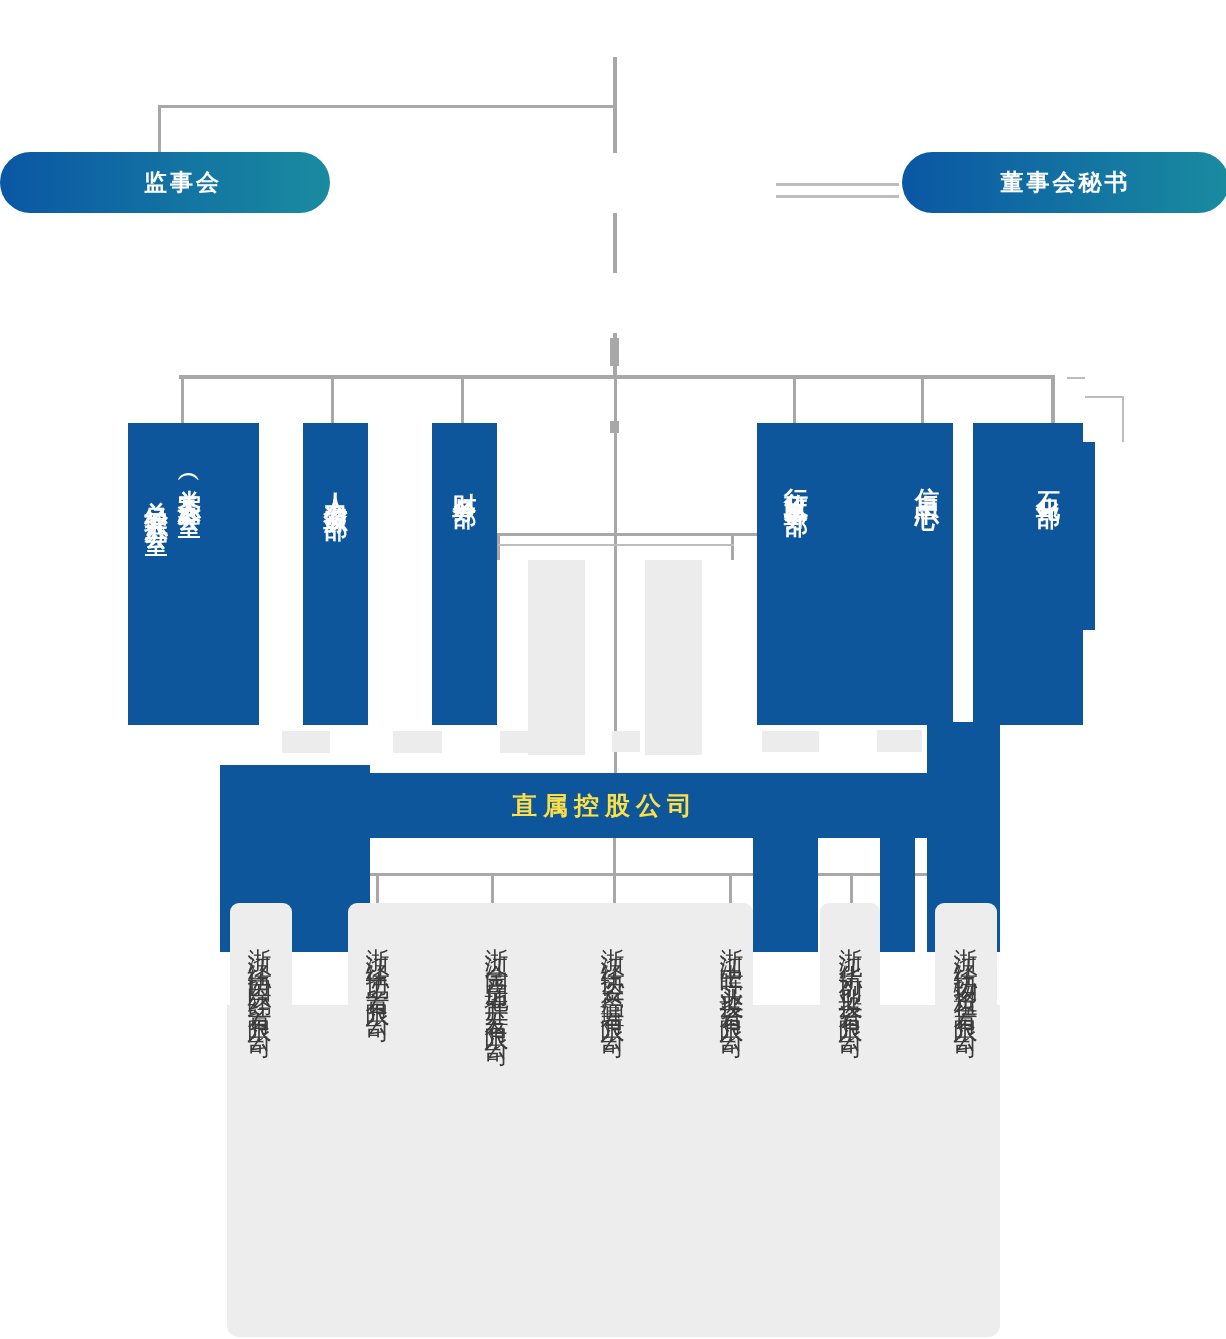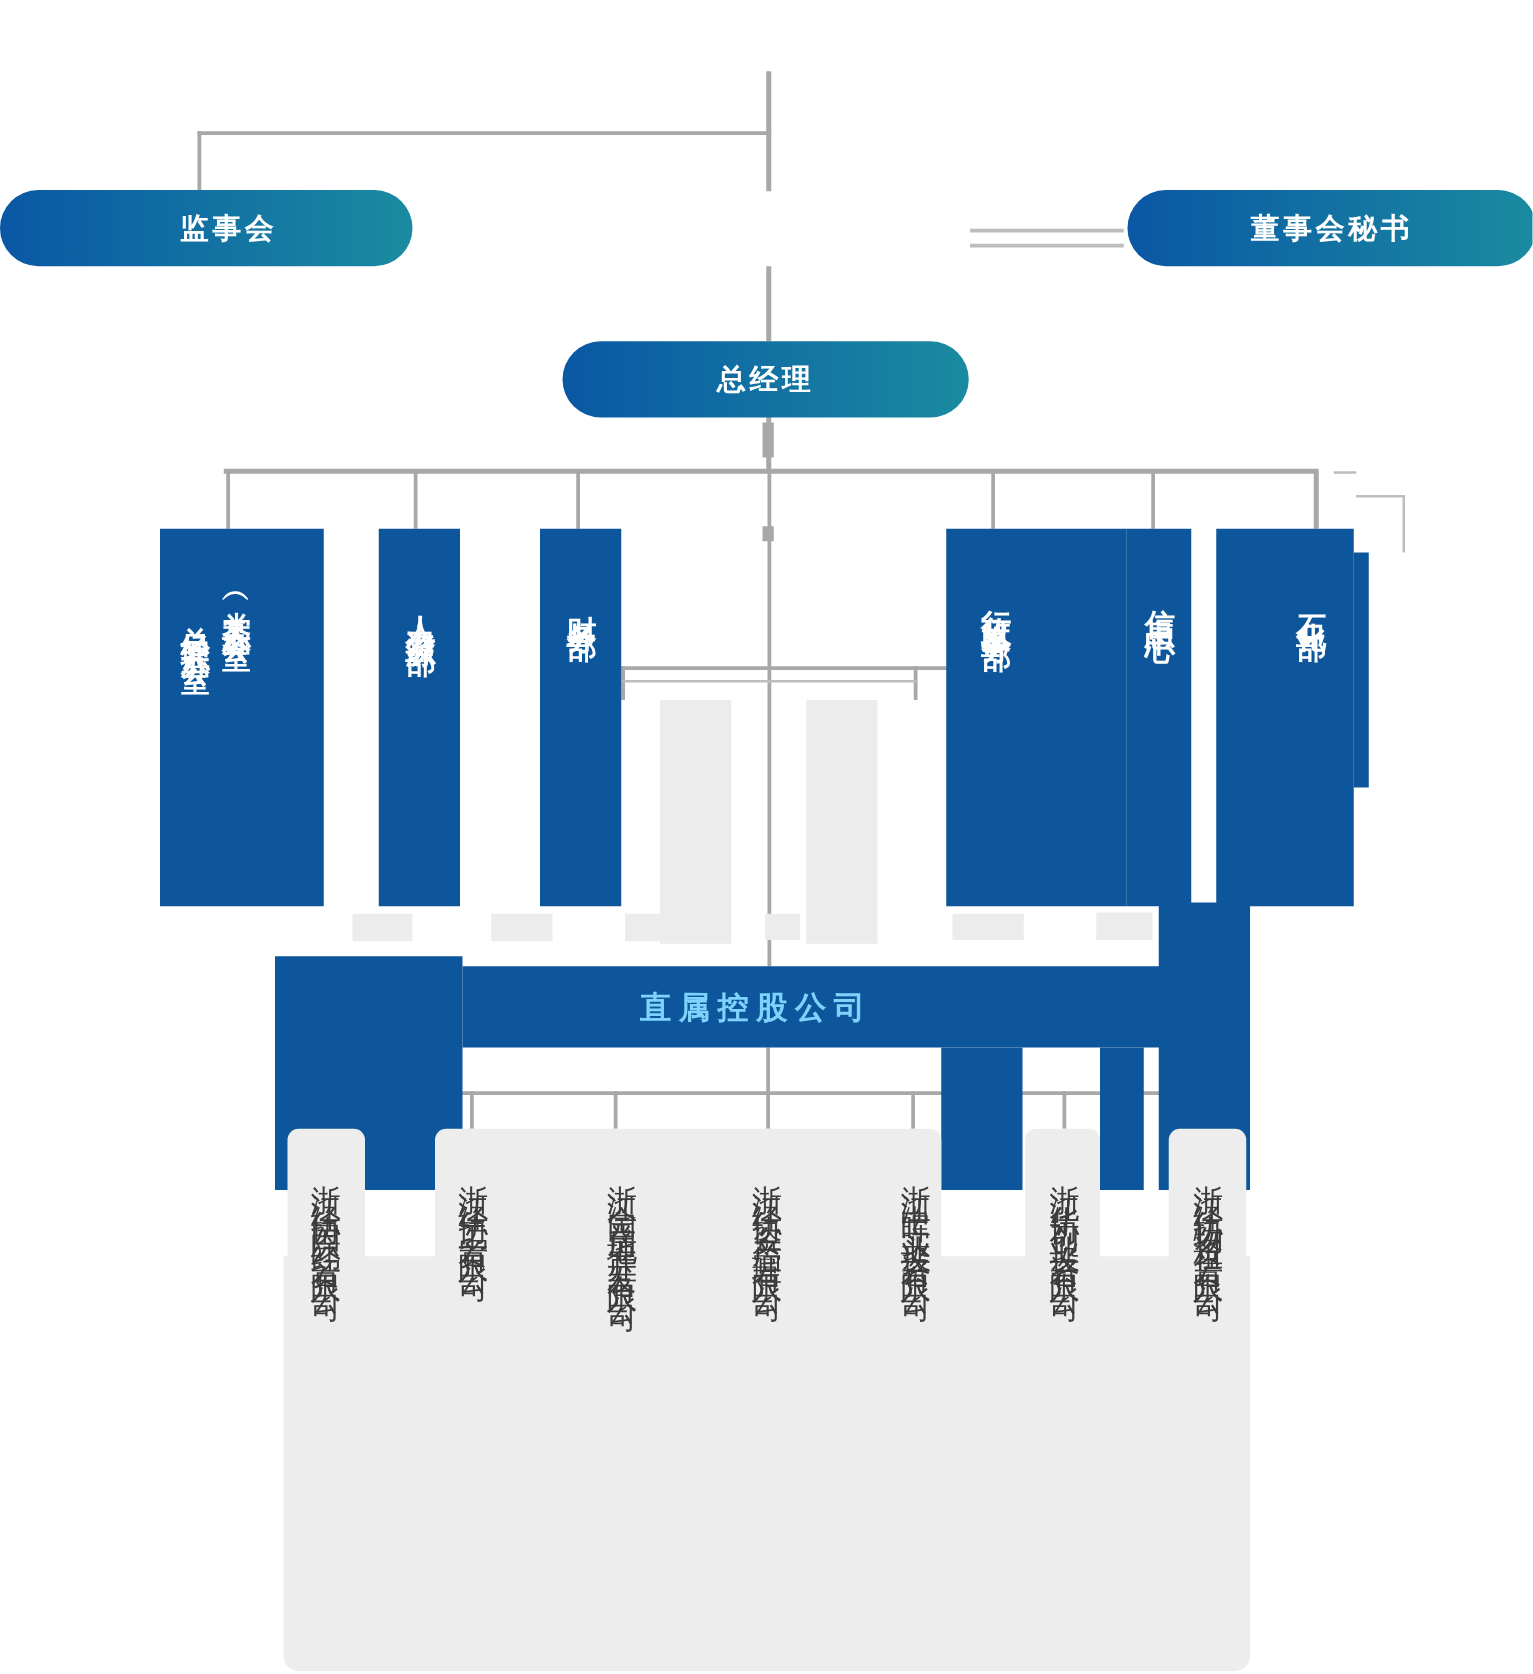--- a/index.html
+++ b/index.html
@@ -19,21 +19,21 @@
   .deptbox{position:absolute;background:var(--box-blue);display:flex;justify-content:center;}
   .vtext{writing-mode:vertical-rl;text-orientation:mixed;color:#fff;font-weight:700;
          font-size:24px;letter-spacing:6px;line-height:1.08;}
   .ghost{position:absolute;background:var(--ghost-gray);}
   .panel{position:absolute;background:var(--panel-gray);border-radius:9px 9px 0 0;}
   .slab{position:absolute;background:var(--panel-gray);border-radius:0 0 12px 12px;}
   .companyname{position:absolute;writing-mode:vertical-rl;text-orientation:mixed;
          color:var(--company-text);font-size:24px;letter-spacing:8px;line-height:1.15;
          font-weight:400;}
   .holdbar{position:absolute;background:var(--box-blue);display:flex;align-items:center;}
-  .holdbar span{color:#7dd3fc;font-weight:700;font-size:25px;letter-spacing:6px;}
+  .holdbar span{color:#fde047;font-weight:700;font-size:25px;letter-spacing:6px;}
 </style>
 </head>
 <body>
 
 <div id="stage">
 
   <div class="line" style="left:613px;top:57px;width:4px;height:96px;"></div>
   <div class="line" style="left:158px;top:105px;width:459px;height:3px;"></div>
   <div class="line" style="left:158px;top:105px;width:3px;height:47px;"></div>
   <div class="line light" style="left:776px;top:183px;width:123px;height:3px;"></div>
@@ -70,23 +70,20 @@
   <div class="line" style="left:491px;top:873px;width:3px;height:30px;"></div>
   <div class="line" style="left:729px;top:873px;width:3px;height:30px;"></div>
   <div class="line" style="left:850px;top:873px;width:3px;height:30px;"></div>
   <div class="line" style="left:962px;top:873px;width:3px;height:30px;"></div>
 
   <div class="pill" style="left:0px;top:152px;width:330px;height:61px;padding-left:36px;">
     <span>监事会</span>
   </div>
   <div class="pill" style="left:902px;top:152px;width:327px;height:61px;">
     <span>董事会秘书</span>
-  </div>
-  <div class="pill" style="left:450px;top:273px;width:325px;height:61px;">
-    <span>总经理</span>
   </div>
 
   <div class="deptbox" style="left:128px;top:423px;width:131px;height:302px;justify-content:flex-start;padding-left:16px;">
     <div class="vtext" style="font-size:23px;margin-top:60px;">总经理办公室</div>
     <div class="vtext" style="font-size:23px;margin-top:42px;margin-left:8px;">（党委办公室）</div>
   </div>
   <div class="deptbox" style="left:303px;top:423px;width:65px;height:302px;">
     <div class="vtext" style="margin-top:50px;">人力资源部</div>
   </div>
   <div class="deptbox" style="left:432px;top:423px;width:65px;height:302px;">

